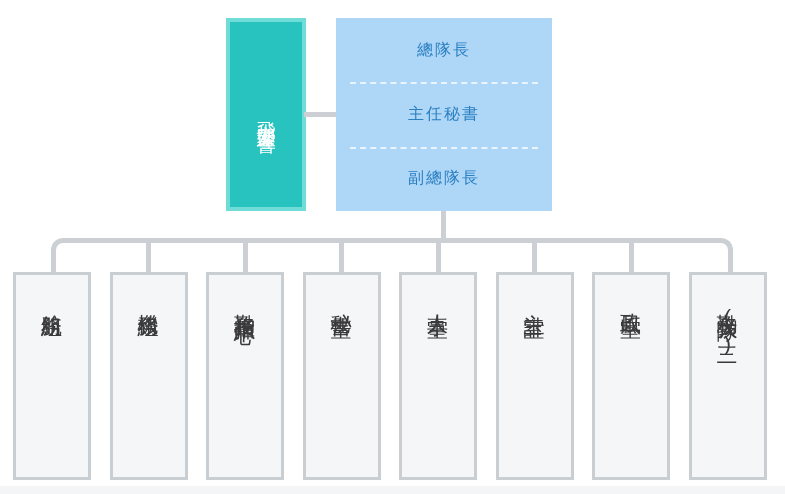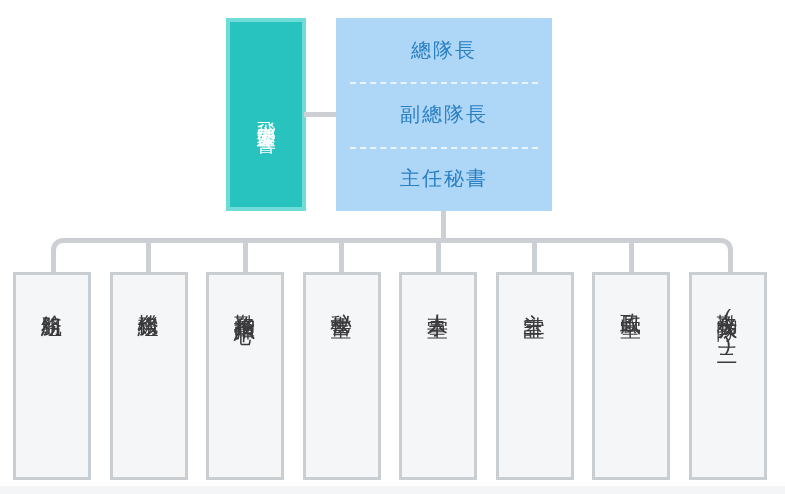--- a/index.html
+++ b/index.html
@@ -75,21 +75,21 @@
   .leader-row + .leader-row::before {
     content: "";
     position: absolute;
     left: 14px;
     right: 14px;
     top: 0;
     border-top: 2px dashed #eaf4fd;
   }
   .leader-label {
     color: #2a7fc1;
-    font-size: 20px;
+    font-size: 16px;
     letter-spacing: 2px;
     white-space: nowrap;
   }
 
   
   .conn {
     position: absolute;
     background: #ccd0d4;
   }
   
@@ -161,24 +161,24 @@
     <span class="vtext">飛安監理會</span>
   </div>
 
   <div class="conn conn-agency-leaders"></div>
 
   <div class="box-leaders">
     <div class="leader-row">
       <span class="leader-label">總隊長</span>
     </div>
     <div class="leader-row">
-      <span class="leader-label">副總隊長</span>
+      <span class="leader-label">主任秘書</span>
     </div>
     <div class="leader-row">
-      <span class="leader-label">主任秘書</span>
+      <span class="leader-label">副總隊長</span>
     </div>
   </div>
 
   <div class="conn conn-drop-main"></div>
 
   <div class="bus"></div>
 
   <div class="conn-drop" style="left: 146px;"></div>
     <div class="conn-drop" style="left: 242.5px;"></div>
     <div class="conn-drop" style="left: 339px;"></div>

